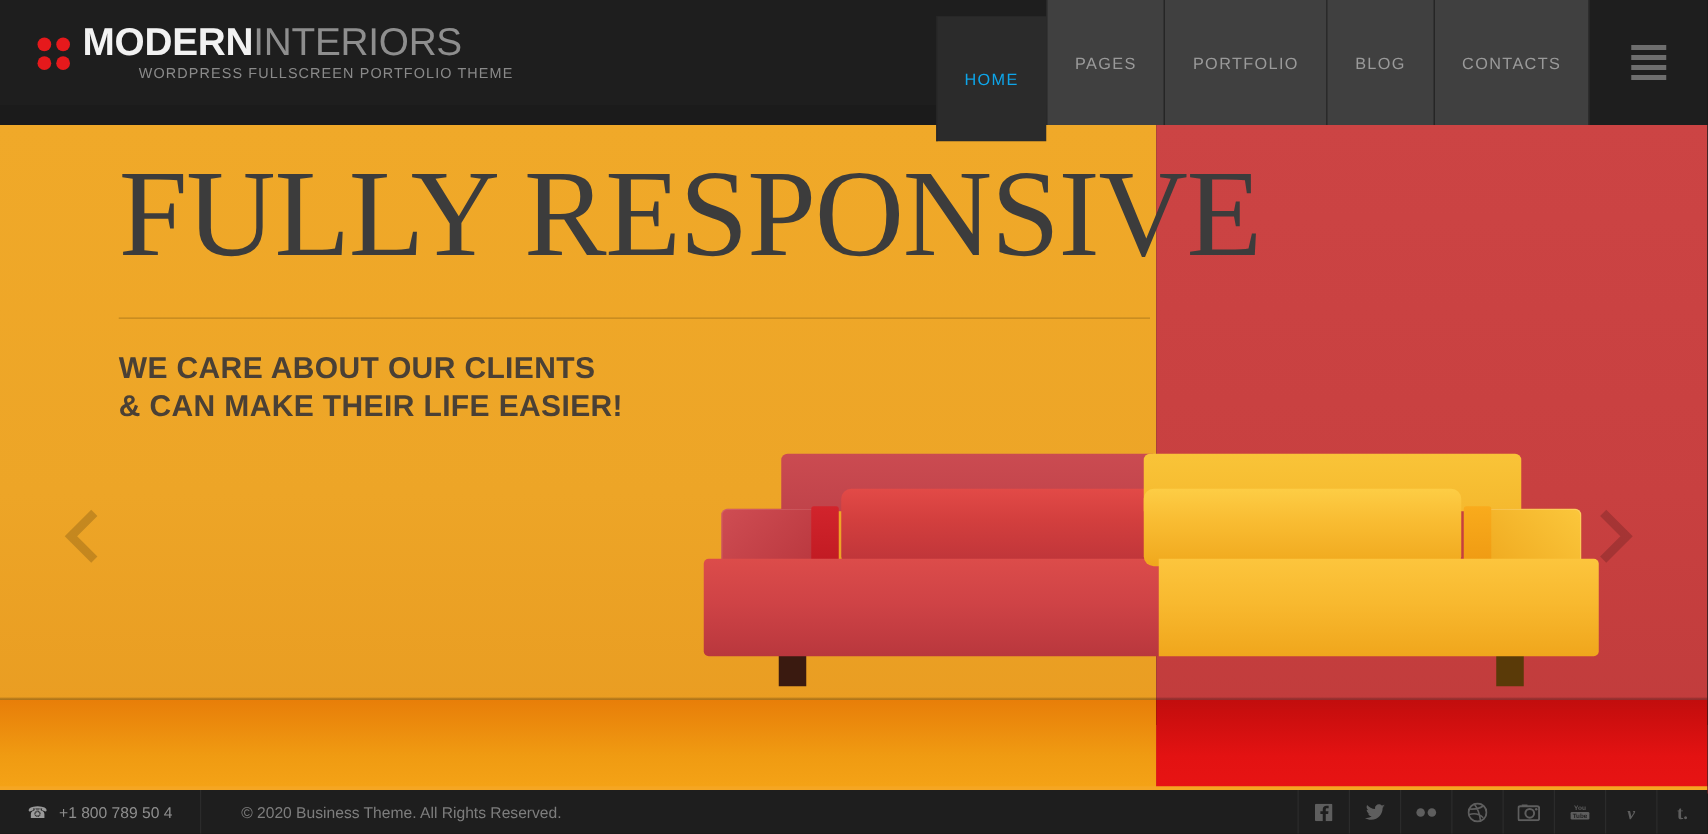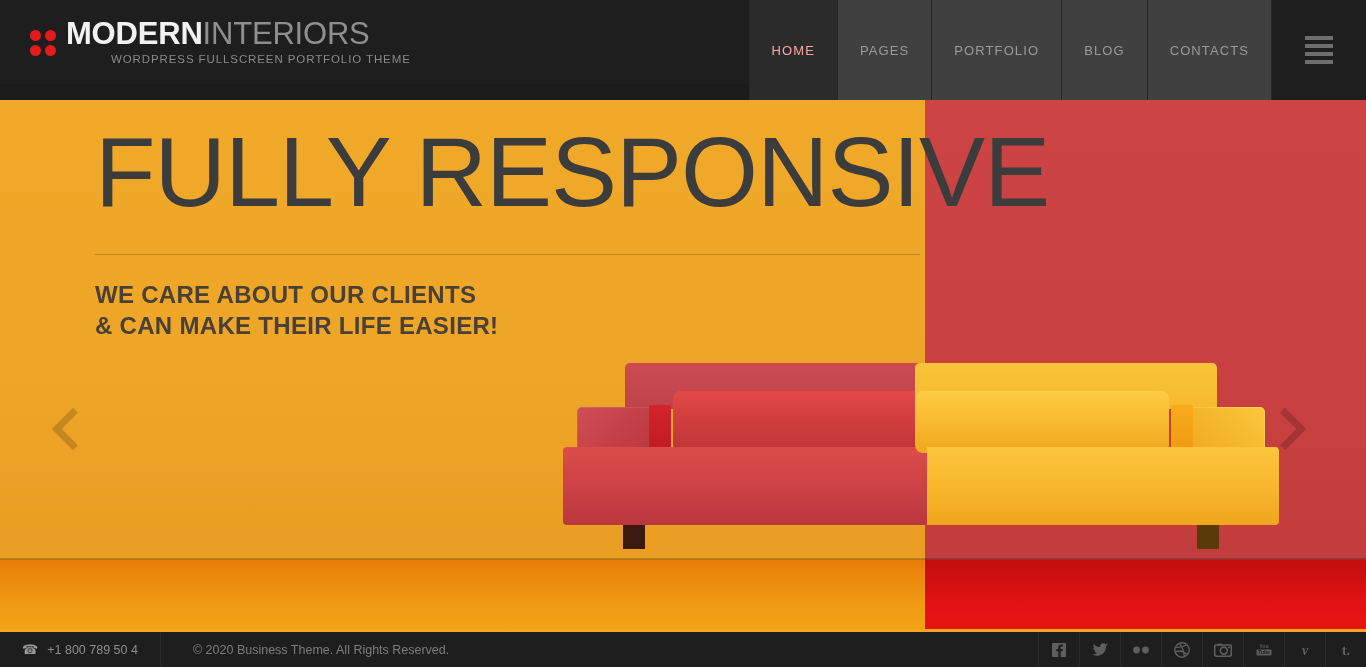--- a/index.html
+++ b/index.html
@@ -23,21 +23,21 @@
   .logo-line1 .b { color:#f2f2f2; }
   .logo-line1 .l { color:#8e8e8e; font-weight:400; }
   .logo-line2 { font-size:11.5px; color:#8a8a8a; letter-spacing:0.9px;
     margin-top:5px; white-space:nowrap;margin-left:45px; }
 
   .nav { margin-left:auto; display:flex; align-items:stretch; height:100px; }
   .nav-item { display:flex; align-items:center; justify-content:center;
     padding:0 22px; min-width:79px; color:#9a9a9a; font-size:13px;
     letter-spacing:1.1px; border-left:1px solid #262626; cursor:pointer;
     background:#404040; height:100px; }
-  .nav-item.active { background:#2b2b2b; color:#fca5a5; }
+  .nav-item.active { background:#2b2b2b; color:#0ea5e9;margin-top:13px; }
   .nav-burger { display:flex; flex-direction:column; align-items:center;
     justify-content:center; width:95px; border-left:1px solid #262626;
     cursor:pointer; background:#1e1e1e; }
   .nav-burger i { display:block; width:28px; height:4px; background:#6e6e6e;
     margin:2px 0; }
 
   
   .hero { position:absolute; top:100px; left:0; width:1366px; height:535px;
     overflow:hidden; }
   .hero-bg { position:absolute; inset:0; display:flex; }
@@ -97,21 +97,21 @@
   .sofa-r .s-seat { right:0; top:92px; width:352px; height:78px;
     background:linear-gradient(180deg,#fcc53d 0%,#f8b92f 45%,#f0a61c 100%);
     border-radius:0 4px 4px 0; }
   .sofa-r .s-leg  { right:60px; top:168px; width:22px; height:26px;
     background:#5a3a08; }
 
   
   .hero-text { position:absolute; left:95px; top:20px; width:1000px; z-index:6; }
   .headline { font-size:99px; font-weight:300; color:#3c3c3c;
     letter-spacing:-1px; line-height:1.05; white-space:nowrap;
-    font-family:Liberation Sans, sans-serif; }
+    font-family:Liberation Serif, serif; }
   .rule { width:825px; height:1px; background:rgba(80,55,10,.30); margin-top:30px; }
   .subline { margin-top:25px; font-size:24px; color:#4a4035;
     line-height:1.28; letter-spacing:.3px;font-weight:bold; }
 
   .arrow { position:absolute; top:300px; width:46px; height:60px; cursor:pointer;
     z-index:8; }
   .arrow span { display:block; width:30px; height:30px; border-style:solid;
     border-color:rgba(0,0,0,.17); }
   .arrow-left  { left:58px; }
   .arrow-left span  { border-width:0 0 7px 7px; transform:rotate(45deg); margin-top:14px; }

